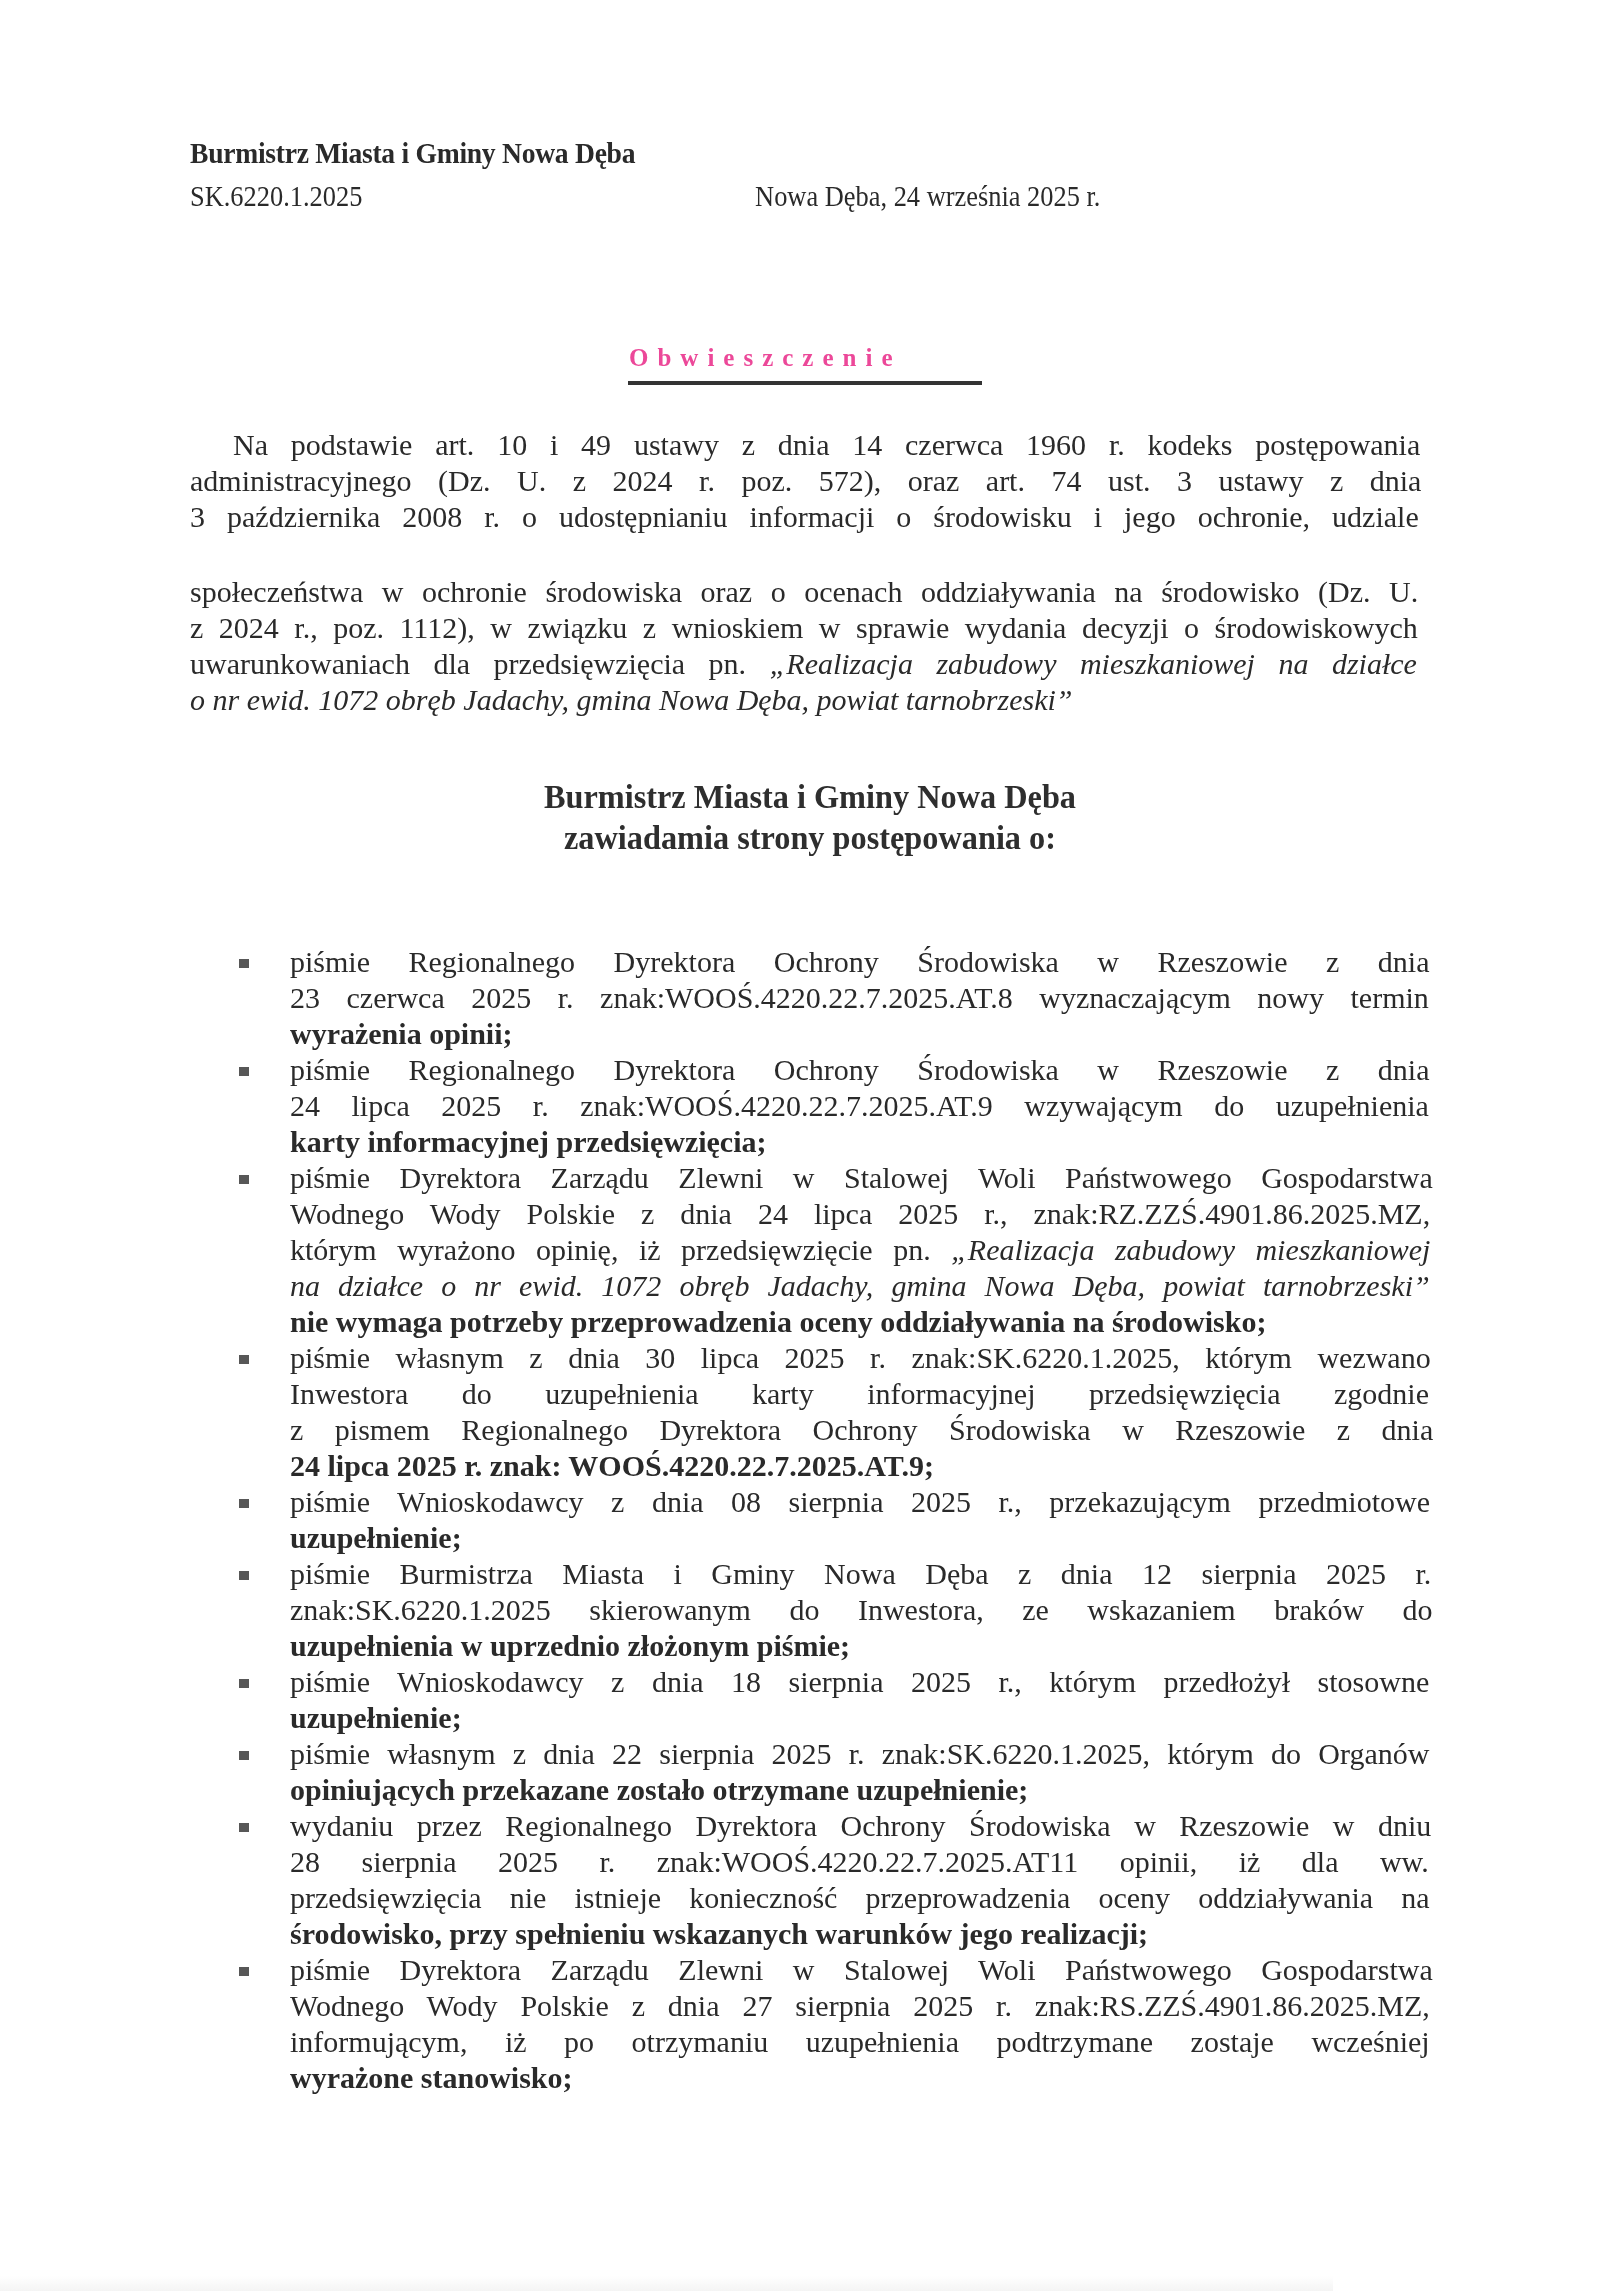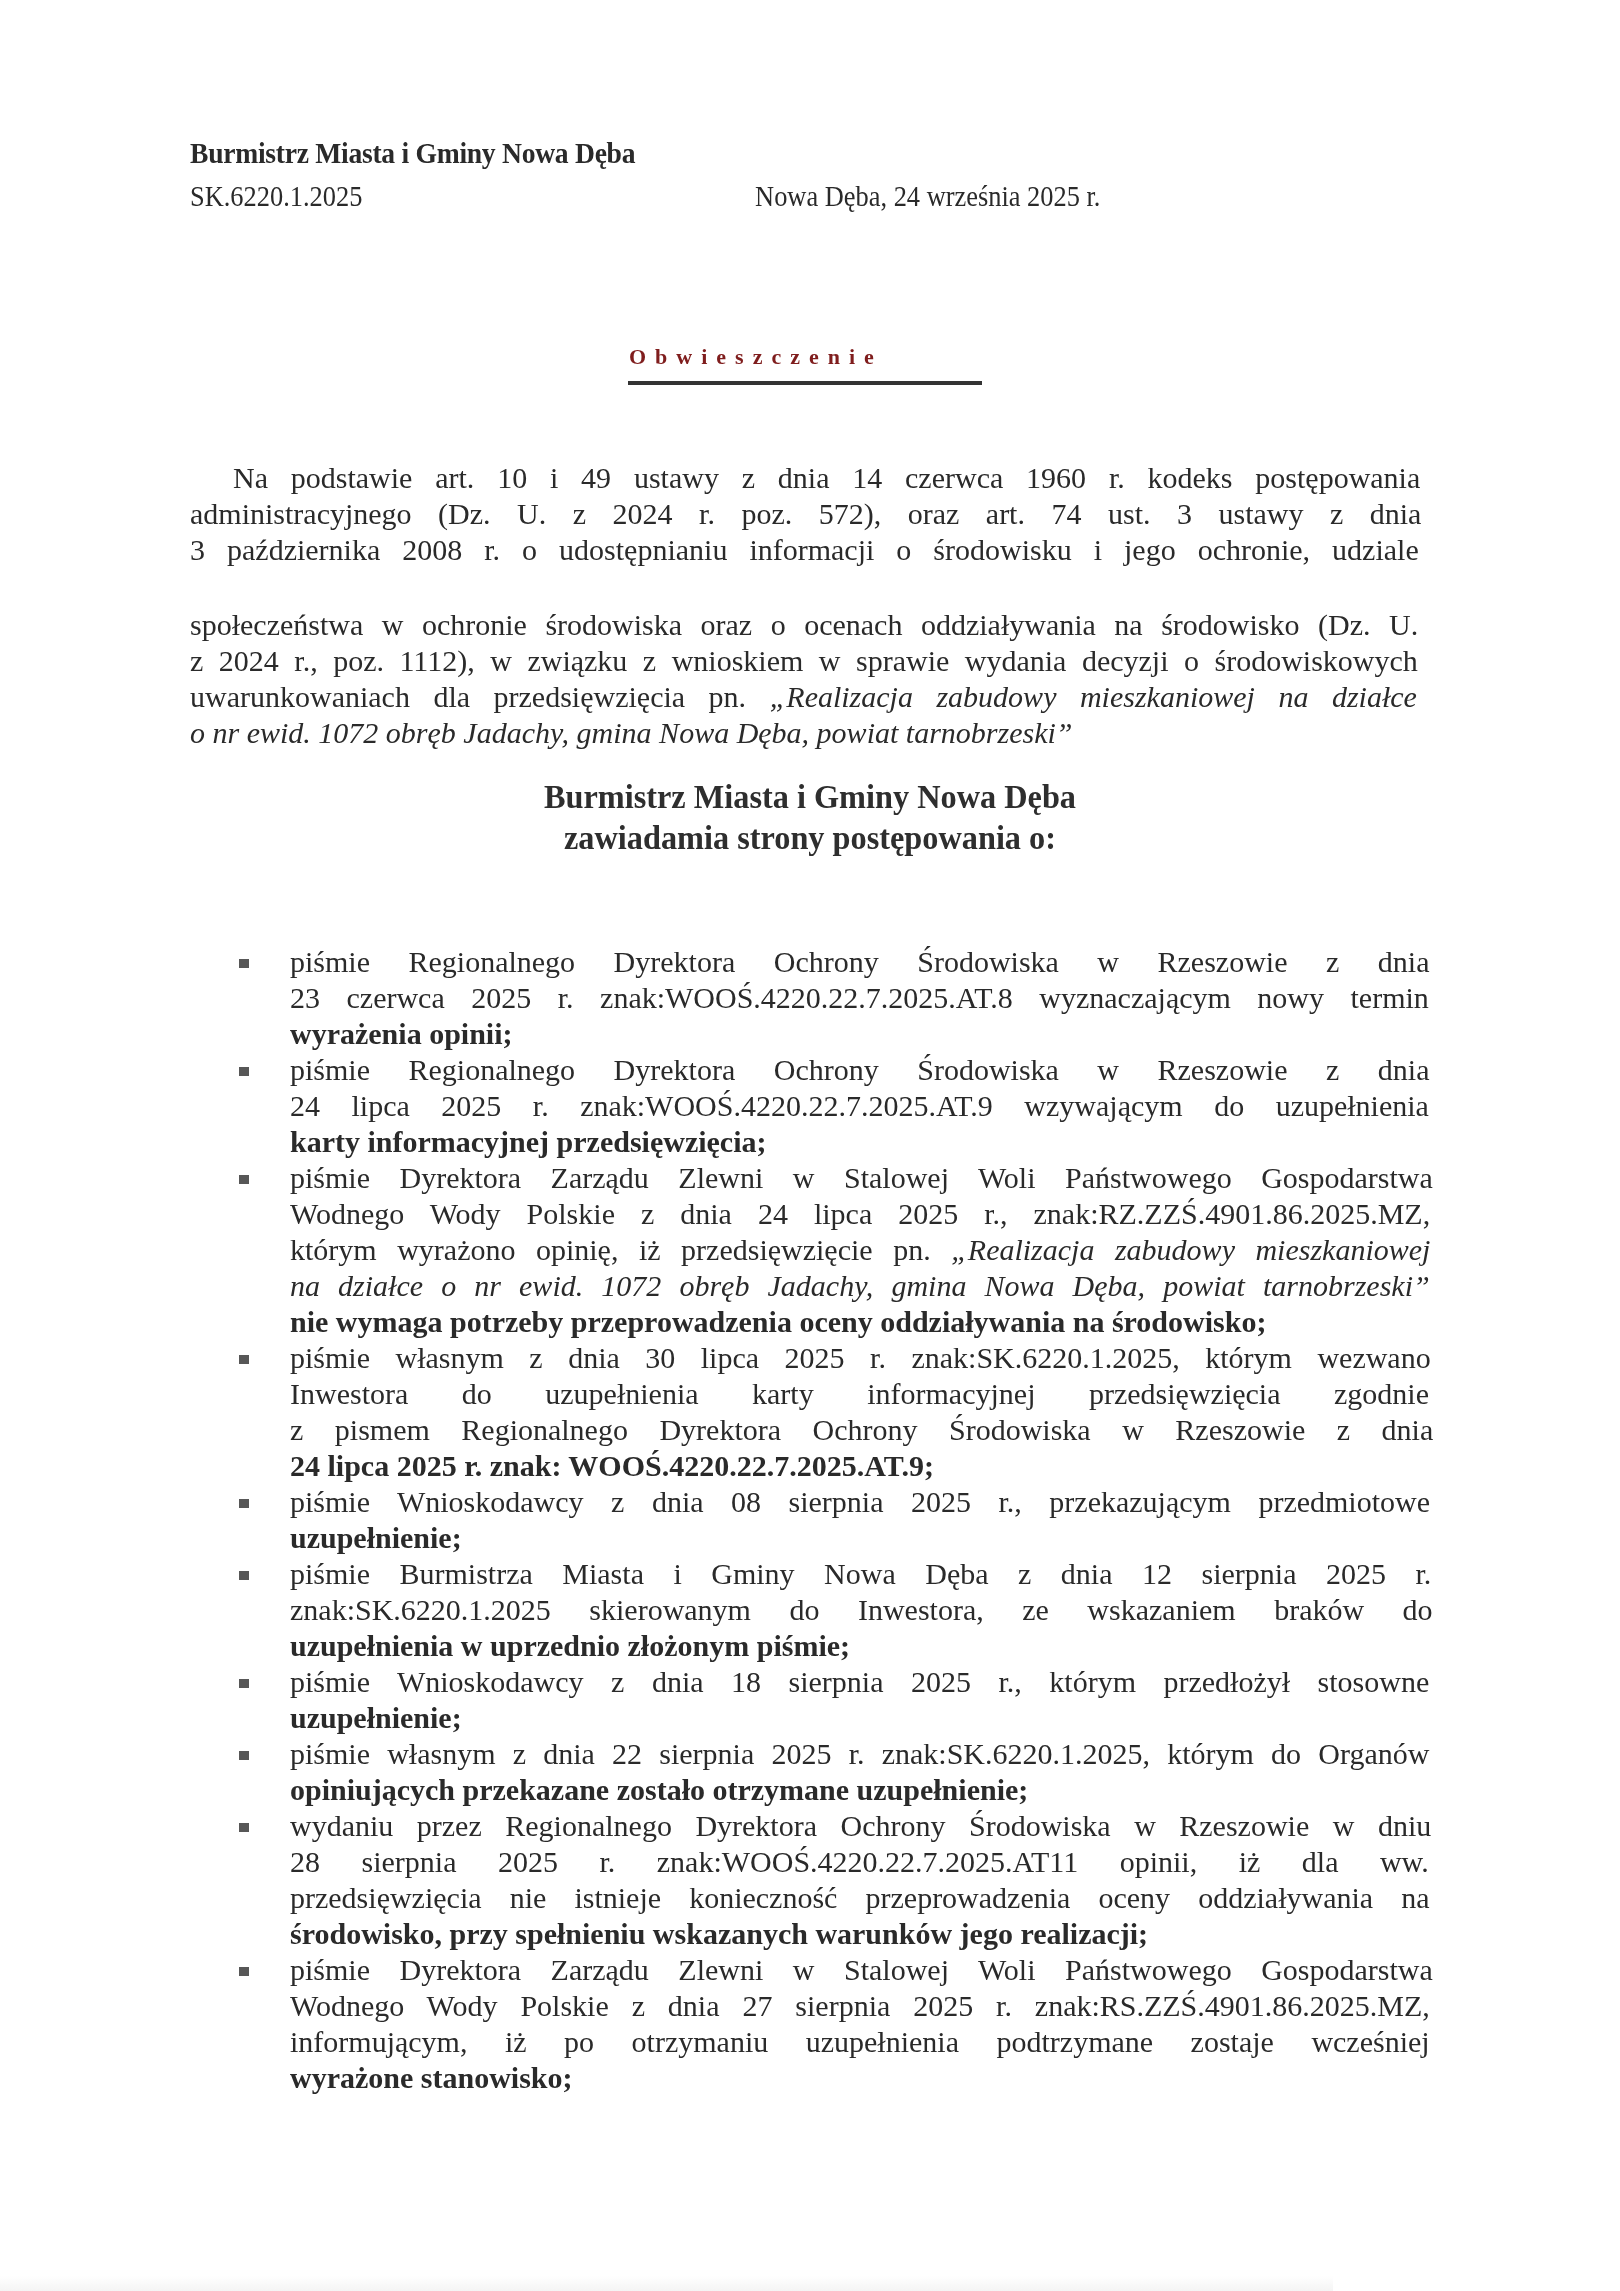--- a/index.html
+++ b/index.html
@@ -22,32 +22,32 @@
       position: absolute; left: 190px; top: 179px;
       font-size: 30px; transform: scaleX(0.88); transform-origin: left top; white-space: nowrap;
     }
     .header-date {
       position: absolute; right: 233px; top: 179px;
       font-size: 30px; transform: scaleX(0.88); transform-origin: right top; white-space: nowrap;
     }
     .title {
       position: absolute; left: 629px; top: 344px;
       font-family: "Liberation Serif", serif; font-weight: bold;
-      font-size: 22px; letter-spacing: 9px; white-space: nowrap;
-      color: #7f1d1d;
+      font-size: 25px; letter-spacing: 9px; white-space: nowrap;
+      color: #ec4899;
     }
     .title-underline {
       position: absolute; left: 628px; top: 381px; width: 354px; height: 3.9px; background: #333;
     }
     .intro {
       position: absolute; left: 190px; top: 427px; width: 1243px;
       font-size: 30px; line-height: 36px; text-align: justify;
     }
     .intro .line { display: block; white-space: nowrap; text-align-last: justify; transform-origin: left top; }
-    .intro .line.first { padding-left: 43px; margin-top: 33px; }
+    .intro .line.first { padding-left: 43px; }
     .intro .line.last { text-align-last: left; }
     .intro em { font-style: italic; }
     .notice-heading {
       position: absolute; left: 0; width: 1620px; top: 776px; text-align: center;
       font-size: 34px; font-weight: bold; line-height: 41px;
       color: #2e2e2e;
     }
     .notice-heading div { transform: scaleX(0.95); }
     .list {
       position: absolute; left: 231px; top: 936px; width: 1204px;

